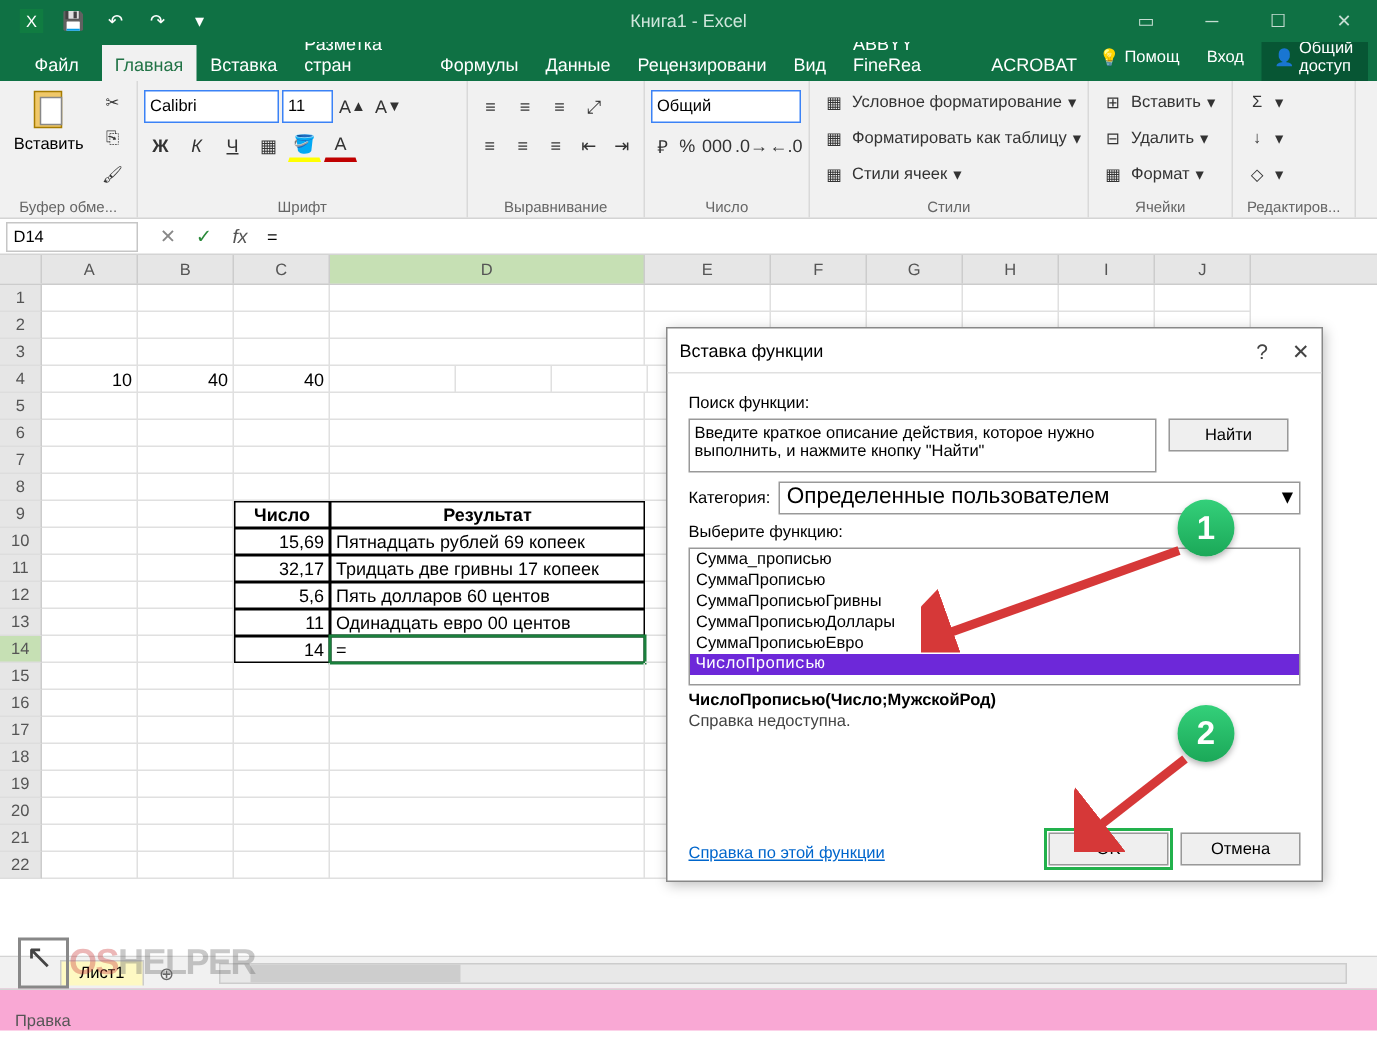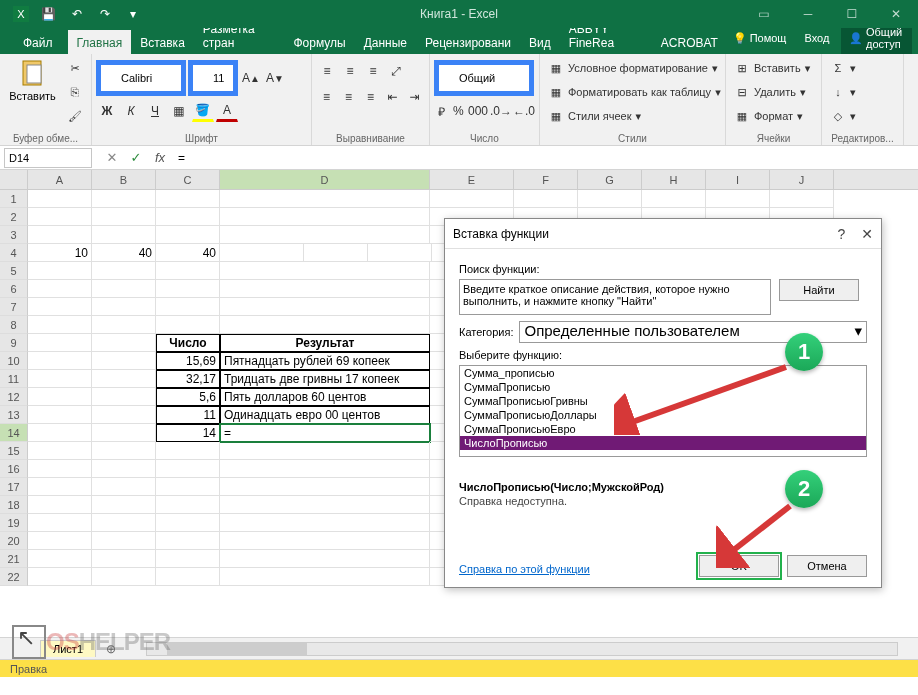--- a/index.html
+++ b/index.html
@@ -27,21 +27,21 @@
 .ribbon { height:92px; background:#f1f1f1; border-bottom:1px solid #d4d4d4; display:flex; }
 .group { border-right:1px solid #d9d9d9; display:flex; flex-direction:column; padding:2px 4px 0; position:relative; }
 .group .glabel { position:absolute; bottom:1px; left:0; right:0; text-align:center; font-size:10px; color:#666; }
 .gbody { display:flex; gap:2px; height:72px; }
 .bigbtn { display:flex; flex-direction:column; align-items:center; justify-content:flex-start; padding:2px 6px; gap:2px; text-align:center; font-size:11px; min-width:44px; }
 .bigbtn .ic { width:30px; height:30px; display:flex; align-items:center; justify-content:center; }
 .smallcol { display:flex; flex-direction:column; justify-content:space-around; }
 .smallbtn { height:22px; display:flex; align-items:center; gap:4px; padding:0 4px; font-size:11px; color:#333; white-space:nowrap; }
 .smallbtn .sic { width:16px; height:16px; display:flex; align-items:center; justify-content:center; }
 .fontrow { display:flex; gap:2px; align-items:center; }
-.combobox { border:5px solid #3b82f6; background:#fff; height:36px; display:flex; align-items:center; padding:0 20px; font-size:11px; }
+.combobox { border:1px solid #3b82f6; background:#fff; height:22px; display:flex; align-items:center; padding:0 3px; font-size:11px; }
 .combobox.fontname { width:90px; }
 .combobox.fontsize { width:34px; }
 .iconbtn { width:22px; height:22px; border:1px solid transparent; display:flex; align-items:center; justify-content:center; font-size:12px; color:#333; }
 .alignrow { display:flex; gap:1px; }
 .numfmt { width:100px; }
 
 
 .fbar { height:24px; background:#fff; border-bottom:1px solid #d4d4d4; display:flex; align-items:center; }
 .namebox { width:88px; border:1px solid #c6c6c6; height:20px; margin-left:4px; padding:0 4px; font-size:11px; display:flex; align-items:center; }
 .fbar .fbtn { width:24px; height:20px; display:flex; align-items:center; justify-content:center; color:#888; font-size:13px; }
@@ -68,37 +68,37 @@
 
 .wA{width:64px} .wB{width:64px} .wC{width:64px} .wD{width:210px} .wE{width:84px} .wF{width:64px} .wG{width:64px} .wH{width:64px} .wI{width:64px} .wJ{width:64px}
 
 
 .sheetbar { height:22px; background:#f1f1f1; border-top:1px solid #d4d4d4; display:flex; align-items:center; padding:0 20px 0 40px; gap:4px; }
 .sheetbar .stab { background:#fef9c3; border:1px solid #ccc; border-bottom:none; padding:2px 12px; font-size:11px; }
 .sheetbar .hscroll { flex:1; height:14px; background:#e8e8e8; border:1px solid #ccc; margin-left:20px; position:relative; }
 .sheetbar .hscroll .thumb { position:absolute; left:20px; width:140px; top:0; bottom:0; background:#cdcdcd; }
 
 
-.statusbar { height:18px; background:#fde047; border-top:1px solid #d4d4d4; display:flex; align-items:center; padding:0 10px; font-size:11px; color:#555; }
+.statusbar { height:28px; background:#f9a8d4; border-top:1px solid #d4d4d4; display:flex; align-items:flex-end; padding:0 10px; font-size:11px; color:#555; }
 
 
 .dialog { position:absolute; left:444px; top:218px; width:438px; height:370px; background:#fff; border:1px solid #888; box-shadow:1px 2px 8px rgba(0,0,0,.25); font-size:12px; }
 .dialog .dtitle { height:30px; display:flex; align-items:center; padding:0 8px; font-size:12px; border-bottom:1px solid #e0e0e0; }
 .dialog .dtitle .dclose { margin-left:auto; display:flex; gap:16px; color:#444; font-size:14px; }
 .dialog .dbody { padding:8px 14px; }
 .dialog .dlabel { font-size:11px; margin:6px 0 4px; }
 .dialog .srchrow { display:flex; gap:8px; align-items:flex-start; }
 .dialog textarea { width:312px; height:36px; font-size:11px; border:1px solid #999; padding:3px; resize:none; font-family:inherit; }
 .dialog .dbtn { width:80px; height:22px; border:1px solid #999; background:#efefef; font-size:11px; }
 .dialog .catrow { display:flex; align-items:center; gap:6px; margin:6px 0; font-size:11px; }
 .dialog .catsel { flex:1; height:22px; border:1px solid #999; padding:0 4px; font-size:15px; }
 .dialog .flist { border:1px solid #999; height:92px; overflow:auto; font-size:11px; }
 .dialog .flist .fi { padding:1px 4px; }
-.dialog .flist .fi.sel { background:#701a75; color:#fff; }
-.dialog .sig { margin-top:24px; font-weight:bold; font-size:11px; }
+.dialog .flist .fi.sel { background:#6d28d9; color:#fff;font-family:Liberation Mono, monospace; }
+.dialog .sig { margin-top:4px; font-weight:bold; font-size:11px; }
 .dialog .hint { font-size:11px; color:#444; margin-top:2px; }
 .dialog .link { color:#0066cc; text-decoration:underline; font-size:11px; position:absolute; bottom:12px; left:14px; }
 .dialog .dbtns { position:absolute; bottom:10px; right:14px; display:flex; gap:8px; }
 .dialog .okbtn { outline:2px solid #22b14c; outline-offset:1px; }
 
 
 .marker { position:absolute; width:38px; height:38px; border-radius:50%; background:linear-gradient(#34d07a,#1ba858); color:#fff; display:flex; align-items:center; justify-content:center; font-size:22px; font-weight:bold; box-shadow:0 2px 4px rgba(0,0,0,.3); }
 .arrow { position:absolute; pointer-events:none; }
 
 

